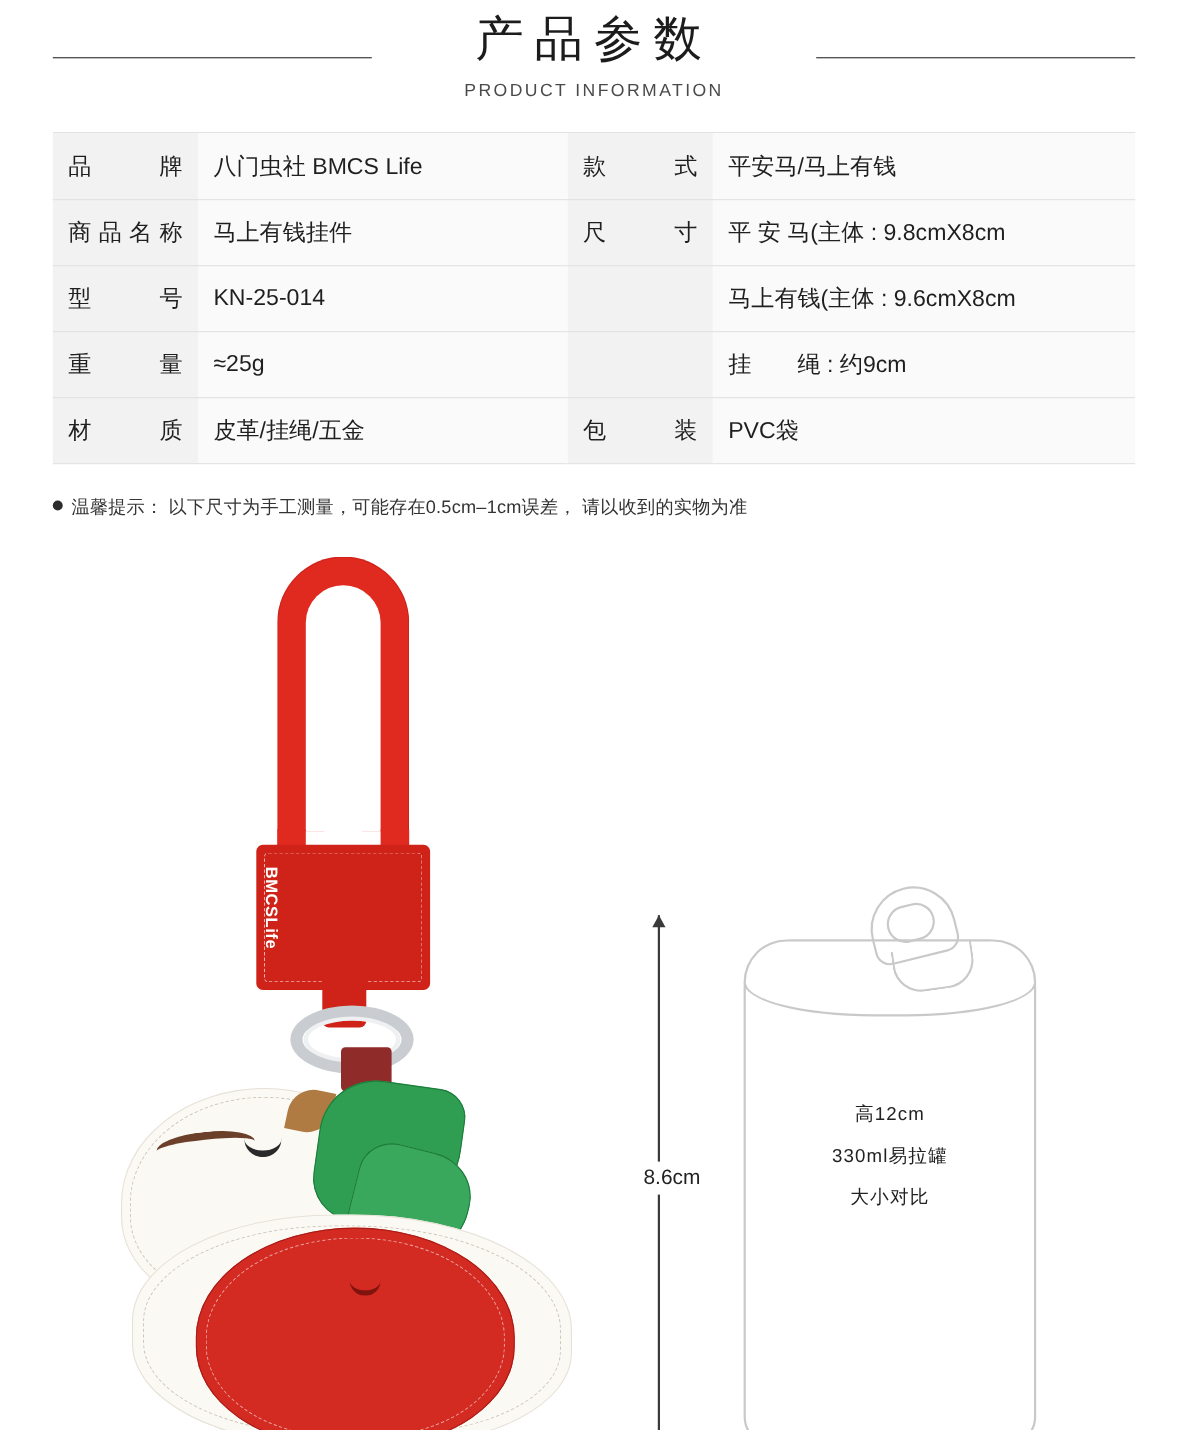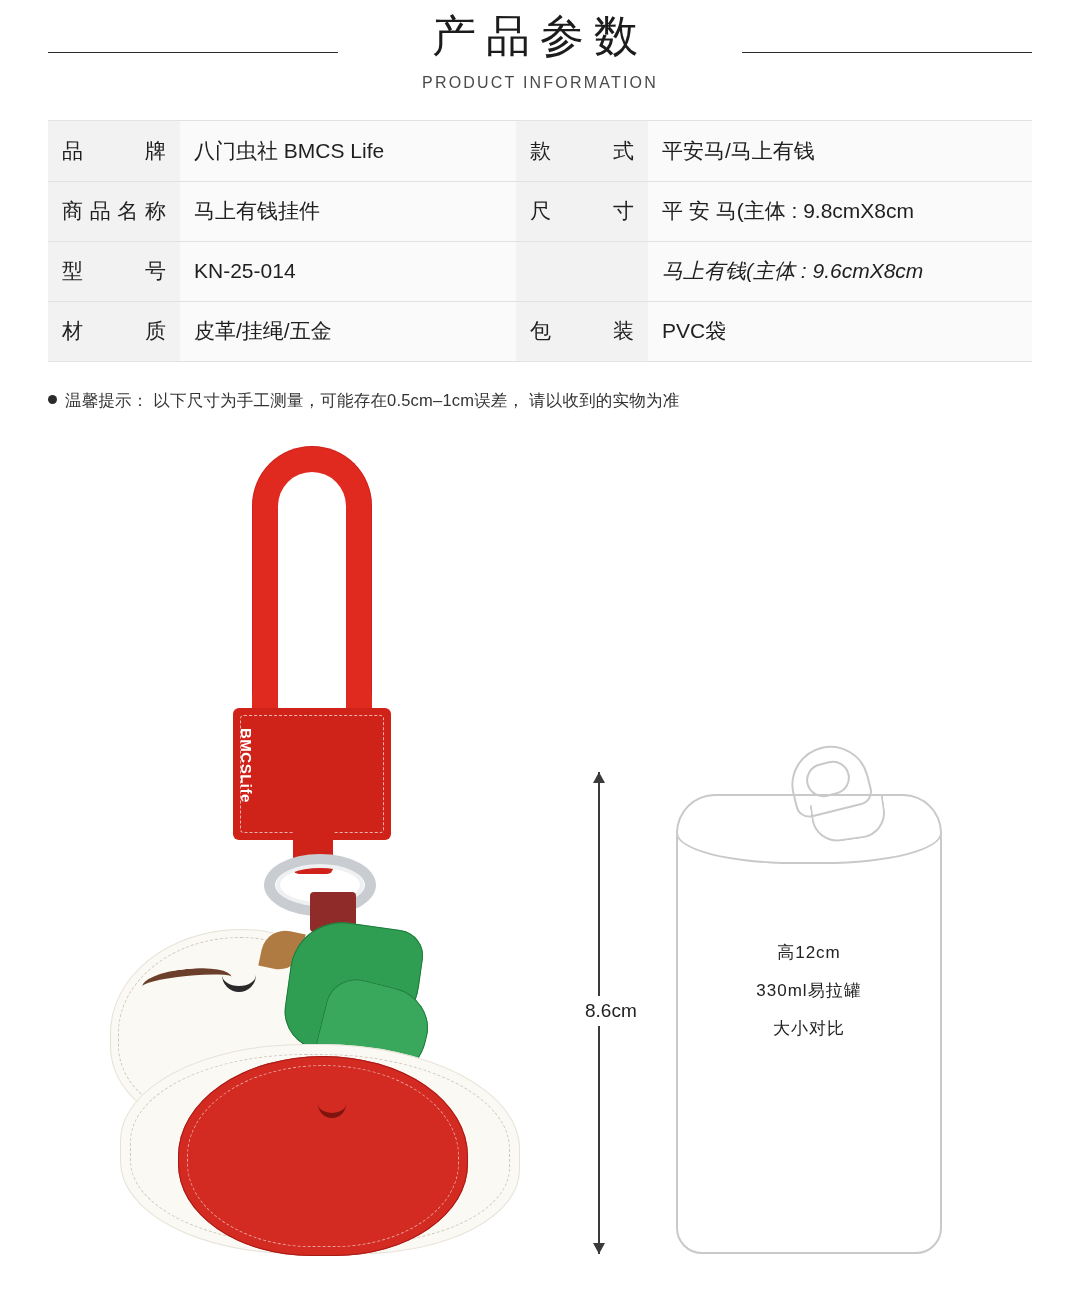--- a/index.html
+++ b/index.html
@@ -87,21 +87,21 @@
     background: #f2f2f2;
     text-align: justify;
     text-align-last: justify;
     padding: 0 18px;
   }
   td.v2 {
     background: #fafafa;
     font-size: 21px;
   }
   td.empty { background: #f2f2f2; }
-  .v2-indent { padding-left: 8px; font-style: italic; }
+  .v2-indent { padding-left: 8px; }
 
   .note {
     margin: 28px 48px 0 48px;
     font-size: 16.5px;
     color: #333;
     letter-spacing: 0.2px;
     display: flex;
     align-items: baseline;
   }
   .note .dot {
@@ -462,20 +462,26 @@
           <td class="k2">尺寸</td>
           <td class="v2">平 安 马(主体 : 9.8cmX8cm</td>
         </tr>
         <tr>
           <td class="k">型号</td>
           <td class="v">KN-25-014</td>
           <td class="k2 empty"></td>
           <td class="v2 v2-indent">马上有钱(主体 : 9.6cmX8cm</td>
         </tr>
         <tr>
+          <td class="k">重量</td>
+          <td class="v">≈25g</td>
+          <td class="k2 empty"></td>
+          <td class="v2 v2-indent">挂　　绳 : 约9cm</td>
+        </tr>
+        <tr>
           <td class="k">材质</td>
           <td class="v">皮革/挂绳/五金</td>
           <td class="k2">包装</td>
           <td class="v2">PVC袋</td>
         </tr>
       </tbody>
     </table>
   </div>
 
   <div class="note">

